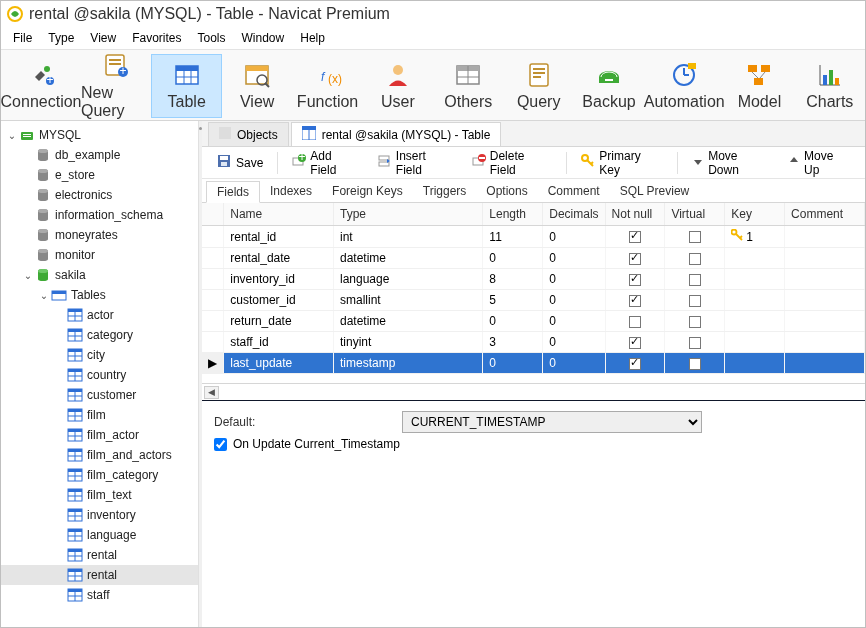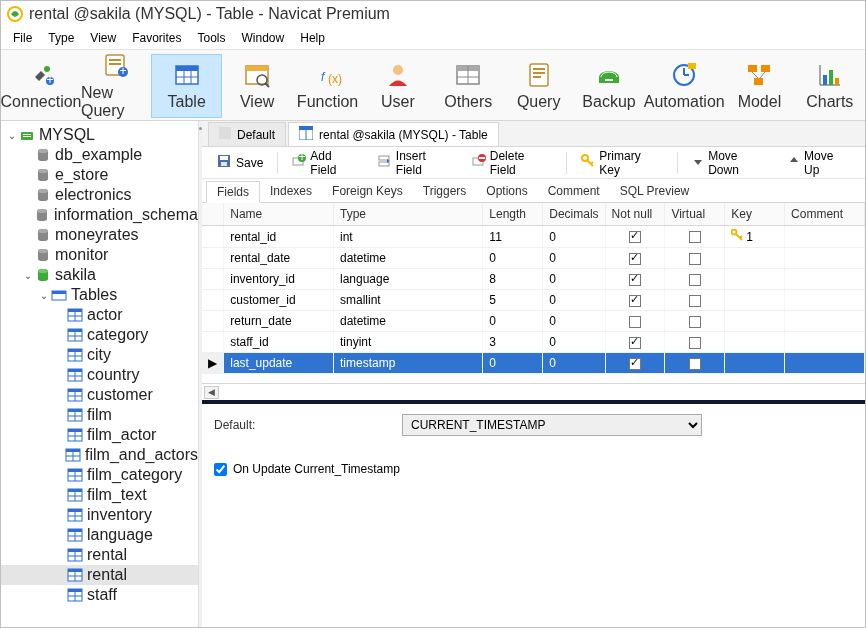--- a/index.html
+++ b/index.html
@@ -14,21 +14,21 @@
   .tool.active { background: #cce8ff; border: 1px solid #99d1ff; }
   .tool .ticon { width: 28px; height: 28px; display: flex; align-items: center; justify-content: center; }
   .tool .tlabel { font-size: 16px; color: #333; }
   .body { flex: 1; display: flex; min-height: 0; }
   .sidebar { width: 198px; border-right: 1px solid #e0e0e0; overflow: auto; padding-top: 4px; background: #fff; }
   .tree-row { display: flex; align-items: center; height: 20px; padding-left: 4px; white-space: nowrap; }
   .tree-row.selected { background: #e5e5e5; }
   .tree-row .tw { width: 14px; text-align: center; color: #555; font-size: 10px; }
   .tree-row .spacer { display: inline-block; }
   .tree-row .icon { width: 16px; height: 16px; margin-right: 4px; display: inline-flex; align-items: center; justify-content: center; }
-  .tree-row .label { font-size: 16px; color: #222; }
+  .tree-row .label { font-size: 12px; color: #222; }
   .splitter { width: 3px; background: #f0f0f0; cursor: col-resize; display: flex; align-items: flex-start; justify-content: center; }
   .splitter .dot { width: 3px; height: 3px; background: #999; border-radius: 50%; margin-top: 6px; }
   .main { flex: 1; display: flex; flex-direction: column; min-width: 0; }
   .doctabs { height: 26px; display: flex; align-items: flex-end; background: #f3f3f3; border-bottom: 1px solid #d6d6d6; padding-left: 6px; }
   .doctab { height: 24px; padding: 0 10px; display: flex; align-items: center; gap: 6px; border: 1px solid #d6d6d6; border-bottom: none; background: #eaeaea; margin-right: 2px; font-size: 12px; }
   .doctab.active { background: #fff; }
   .actionbar { height: 32px; display: flex; align-items: center; padding: 0 6px; gap: 2px; border-bottom: 1px solid #e5e5e5; }
   .abtn { display: flex; align-items: center; gap: 4px; padding: 3px 8px; cursor: default; border-radius: 2px; }
   .asep { width: 1px; height: 22px; background: #e0e0e0; margin: 0 4px; }
   .subtabs { height: 24px; display: flex; align-items: center; border-bottom: 1px solid #d6d6d6; padding-left: 4px; }
@@ -41,21 +41,21 @@
   table.fields tr.selrow td { background: #2f74d0; color: #fff; }
   .rowmark { width: 14px; text-align: center; color: #555; }
   table.fields tr.selrow .rowmark { color: #000; background: #f0f0f0 !important; }
   .cb { width: 12px; height: 12px; border: 1px solid #777; display: inline-block; vertical-align: middle; background: #fff; position: relative; }
   .cb.checked::after { content: "✓"; position: absolute; top: -3px; left: 0; font-size: 11px; color: #000; }
   tr.selrow .cb { background: #fff; }
   tr.selrow .cb.checked::after { color: #000; }
   .keycell { display: flex; align-items: center; gap: 3px; }
   .hscroll { height: 17px; border-top: 1px solid #d6d6d6; display: flex; align-items: center; padding: 0 2px; }
   .hscroll .arrow { width: 15px; height: 13px; border: 1px solid #ccc; background: #f2f2f2; display: flex; align-items: center; justify-content: center; font-size: 9px; color: #555; }
-  .props { padding: 10px 12px; border-top: 4px solid #0f172a; display: flex; flex-direction: column; gap: 26px; flex: 0 0 auto; }
+  .props { padding: 10px 12px; border-top: 1px solid #0f172a; display: flex; flex-direction: column; gap: 4px; flex: 0 0 auto; }
   .proprow { display: flex; align-items: center; gap: 8px; }
   .proprow label { width: 180px; color: #333; }
   .proprow select { width: 300px; height: 22px; border: 1px solid #aaa; padding: 0 4px; font-size: 12px; }
   .chk { display: flex; align-items: center; gap: 6px; }
   .chk input { width: 13px; height: 13px; }
 
   
   .ic-green { fill: #3faa36; }
   .ic-blue { fill: #2e6fd6; }
 </style>
@@ -531,21 +531,21 @@
       <div class="dot"></div>
     </div>
 
   <div class="main">
 
     <div class="doctabs">
       <div class="doctab">
         <span><svg width="12" height="12" viewBox="0 0 12 12">
               <rect width="12" height="12" fill="#ddd"></rect>
             </svg></span>
-        <span>Default</span>
+        <span>Objects</span>
       </div>
       <div class="doctab active">
         <span><svg width="14" height="14" viewBox="0 0 14 14">
               <rect x="0" y="0" width="14" height="14" fill="#fff" stroke="#2e6fd6"></rect>
               <rect x="0" y="0" width="14" height="4" class="ic-blue"></rect>
               <line x1="7" y1="0" x2="7" y2="14" stroke="#2e6fd6"></line>
             </svg></span>
         <span>rental @sakila (MYSQL) - Table</span>
       </div>
     </div>

